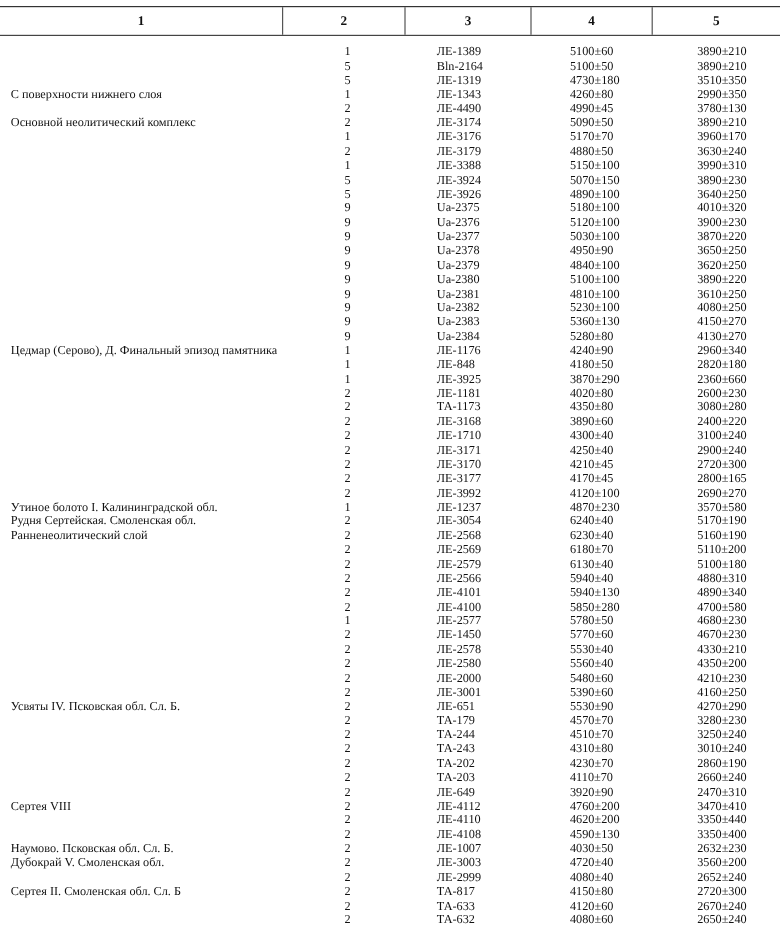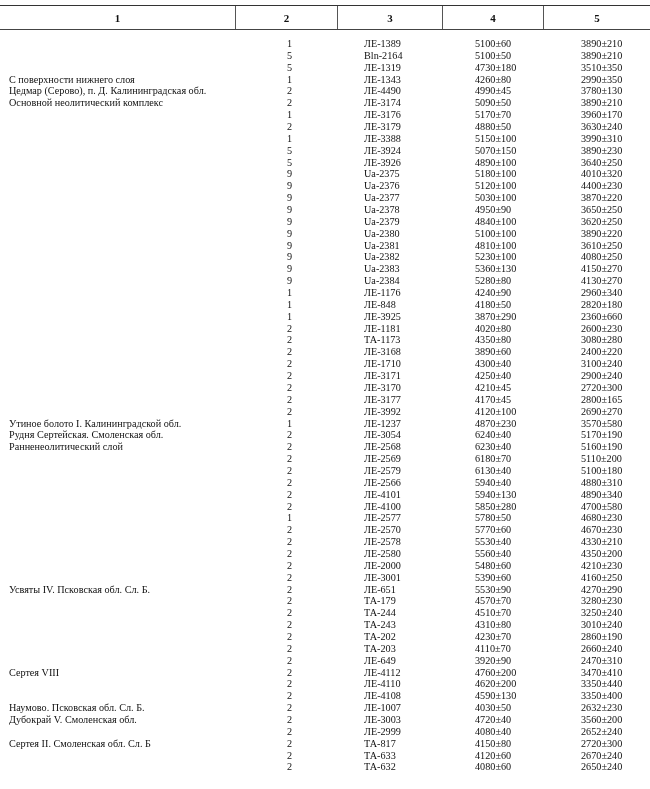--- a/index.html
+++ b/index.html
@@ -68,21 +68,20 @@
       <span class="col5">3510±350</span>
     </div>
     <div class="row">
       <span class="site">С поверхности нижнего слоя</span>
       <span class="col2">1</span>
       <span class="col3">ЛЕ-1343</span>
       <span class="col4">4260±80</span>
       <span class="col5">2990±350</span>
     </div>
     <div class="row">
-      <span class="site">Цедмар (Серово), п. Д. Калининградская обл.</span>
       <span class="col2">2</span>
       <span class="col3">ЛЕ-4490</span>
       <span class="col4">4990±45</span>
       <span class="col5">3780±130</span>
     </div>
     <div class="row">
       <span class="site">Основной неолитический комплекс</span>
       <span class="col2">2</span>
       <span class="col3">ЛЕ-3174</span>
       <span class="col4">5090±50</span>
@@ -128,21 +127,21 @@
       <span class="col2">9</span>
       <span class="col3">Ua-2375</span>
       <span class="col4">5180±100</span>
       <span class="col5">4010±320</span>
     </div>
     <div class="row">
       <span class="site"></span>
       <span class="col2">9</span>
       <span class="col3">Ua-2376</span>
       <span class="col4">5120±100</span>
-      <span class="col5">4400±230</span>
+      <span class="col5">3900±230</span>
     </div>
     <div class="row">
       <span class="site"></span>
       <span class="col2">9</span>
       <span class="col3">Ua-2377</span>
       <span class="col4">5030±100</span>
       <span class="col5">3870±220</span>
     </div>
     <div class="row">
       <span class="site"></span>
@@ -187,20 +186,21 @@
       <span class="col5">4150±270</span>
     </div>
     <div class="row">
       <span class="site"></span>
       <span class="col2">9</span>
       <span class="col3">Ua-2384</span>
       <span class="col4">5280±80</span>
       <span class="col5">4130±270</span>
     </div>
     <div class="row">
+      <span class="site">Цедмар (Серово), Д. Финальный эпизод памятника</span>
       <span class="col2">1</span>
       <span class="col3">ЛЕ-1176</span>
       <span class="col4">4240±90</span>
       <span class="col5">2960±340</span>
     </div>
     <div class="row">
       <span class="site"></span>
       <span class="col2">1</span>
       <span class="col3">ЛЕ-848</span>
       <span class="col4">4180±50</span>
@@ -328,21 +328,21 @@
     <div class="row">
       <span class="site"></span>
       <span class="col2">1</span>
       <span class="col3">ЛЕ-2577</span>
       <span class="col4">5780±50</span>
       <span class="col5">4680±230</span>
     </div>
     <div class="row">
       <span class="site"></span>
       <span class="col2">2</span>
-      <span class="col3">ЛЕ-2570</span>
+      <span class="col3">ЛЕ-1450</span>
       <span class="col4">5770±60</span>
       <span class="col5">4670±230</span>
     </div>
     <div class="row">
       <span class="site"></span>
       <span class="col2">2</span>
       <span class="col3">ЛЕ-2578</span>
       <span class="col4">5530±40</span>
       <span class="col5">4330±210</span>
     </div>

